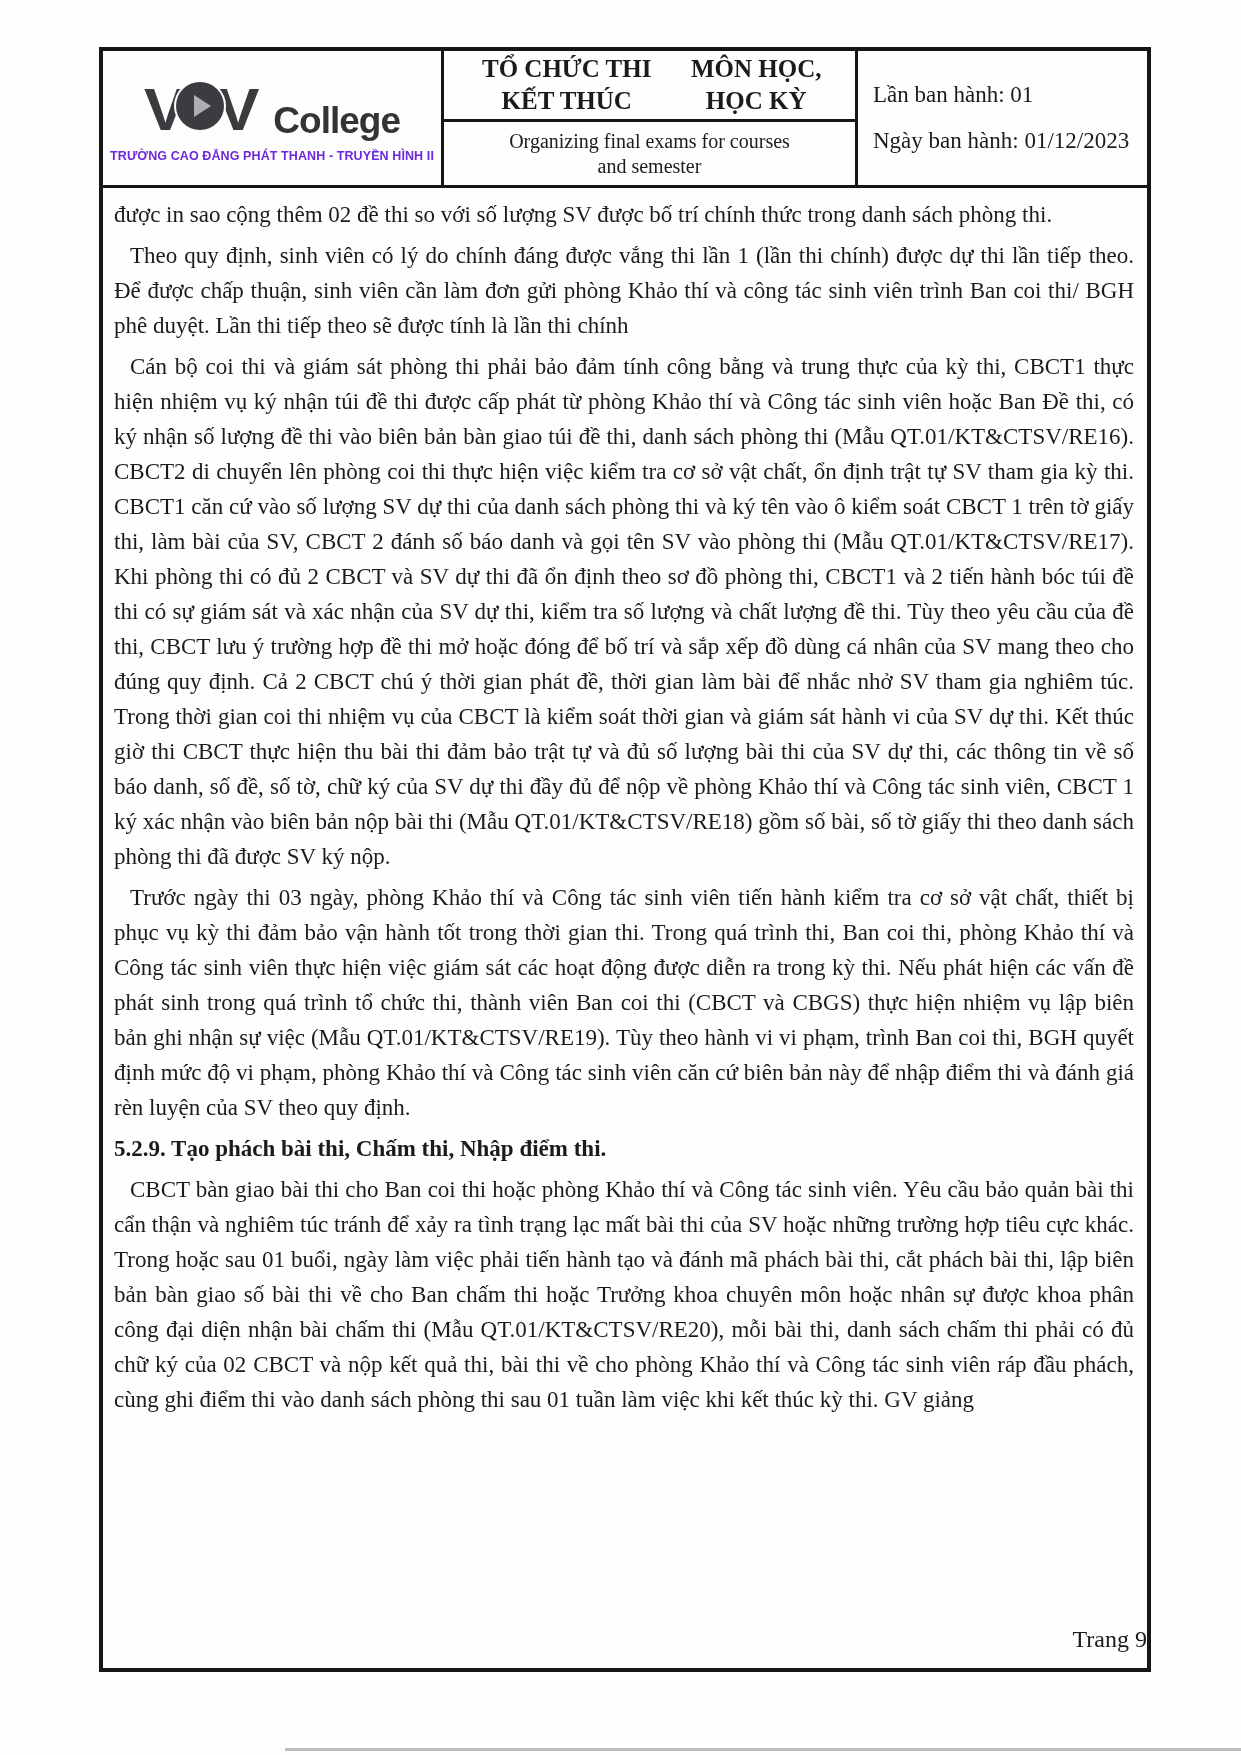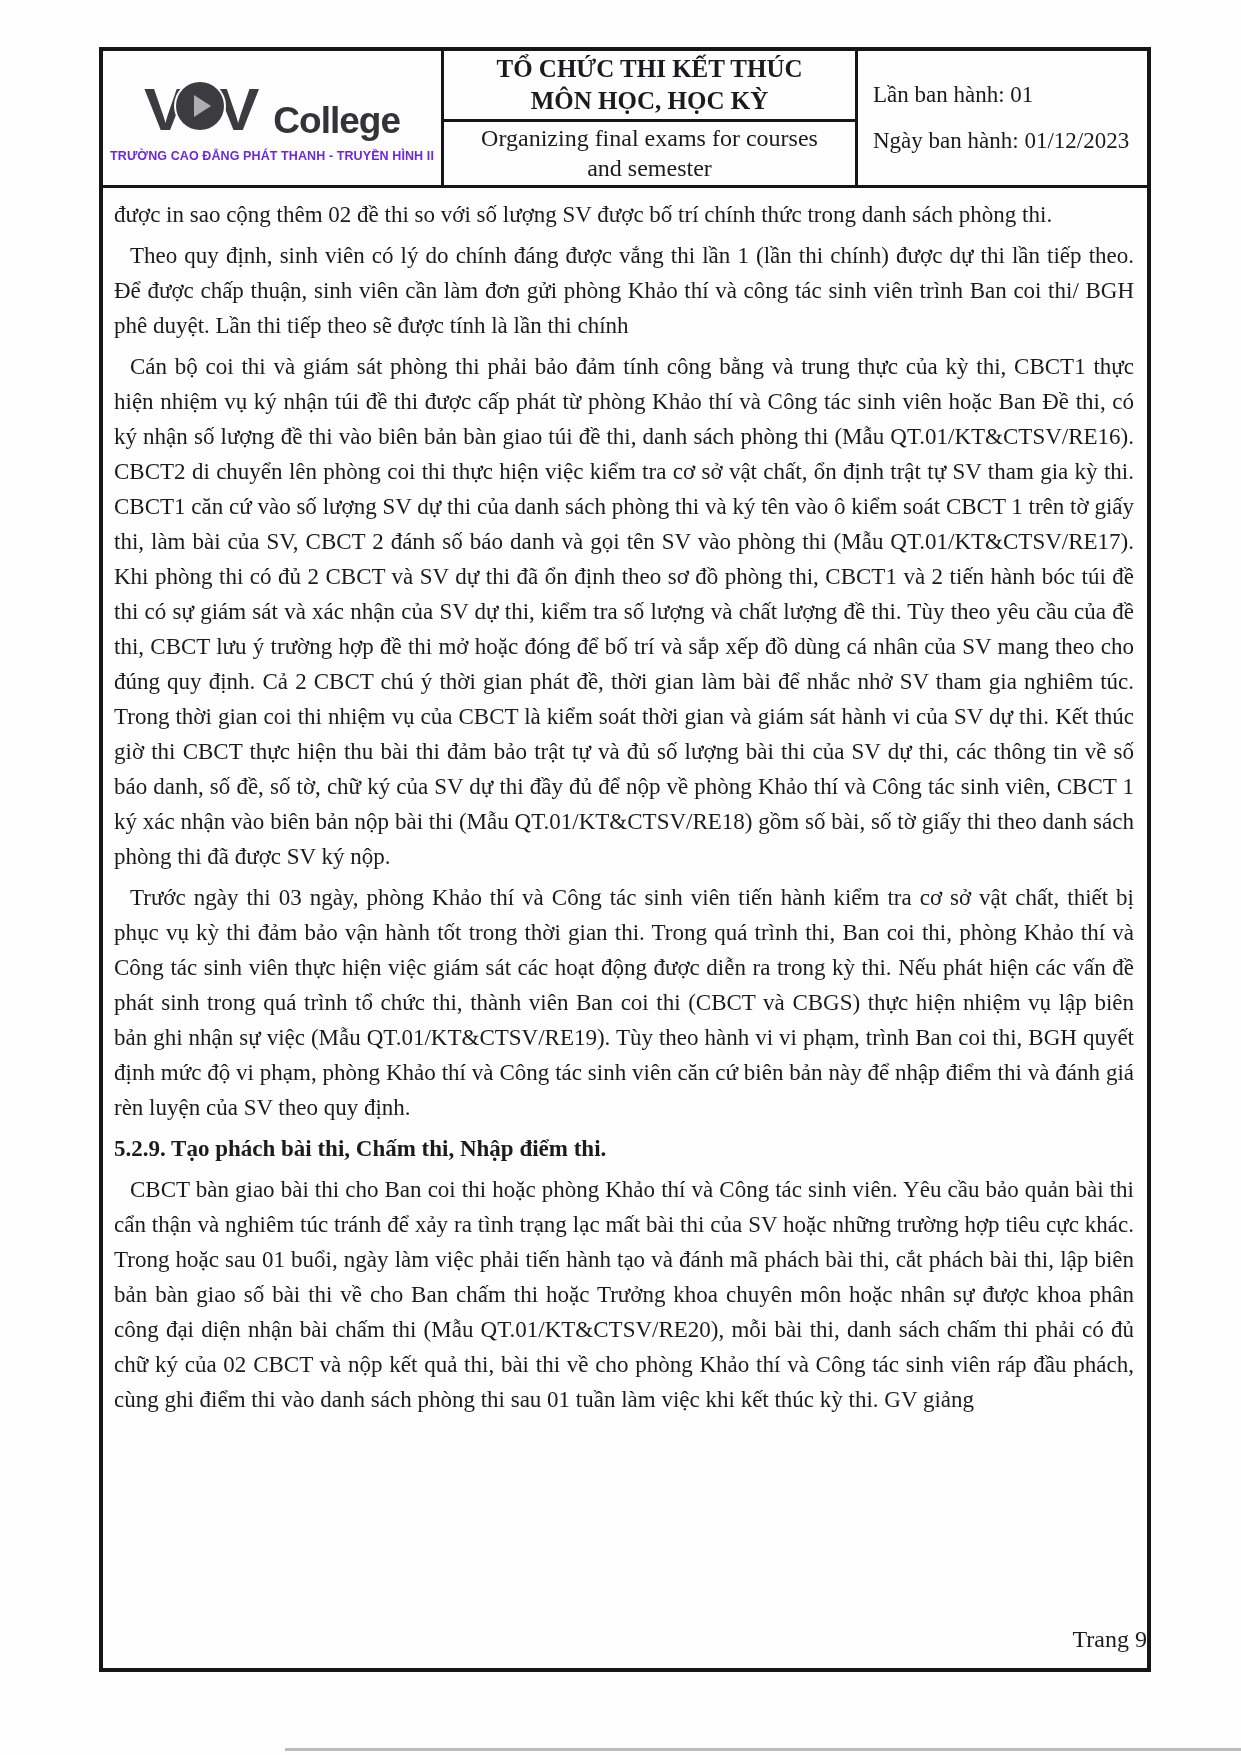--- a/index.html
+++ b/index.html
@@ -90,36 +90,35 @@
     width: 417px;
     border-left: 3px solid #161616;
     border-right: 3px solid #161616;
     display: flex;
     flex-direction: column;
   }
   .title-vi {
     flex: 1.08;
     border-bottom: 3px solid #161616;
     display: flex;
-    flex-direction: column;
     align-items: center;
     justify-content: center;
     font-weight: bold;
     font-size: 25px;
     line-height: 1.28;
     text-align: center;
     padding: 2px 16px;
   }
   .title-en {
     flex: 1;
     display: flex;
     flex-direction: column;
     align-items: center;
     justify-content: center;
-    font-size: 24px;
+    font-size: 20px;
     line-height: 1.22;
     text-align: center;
     padding: 2px 8px;
   }
   .info-cell {
     flex: 1;
     display: flex;
     flex-direction: column;
     justify-content: center;
     gap: 20px;

